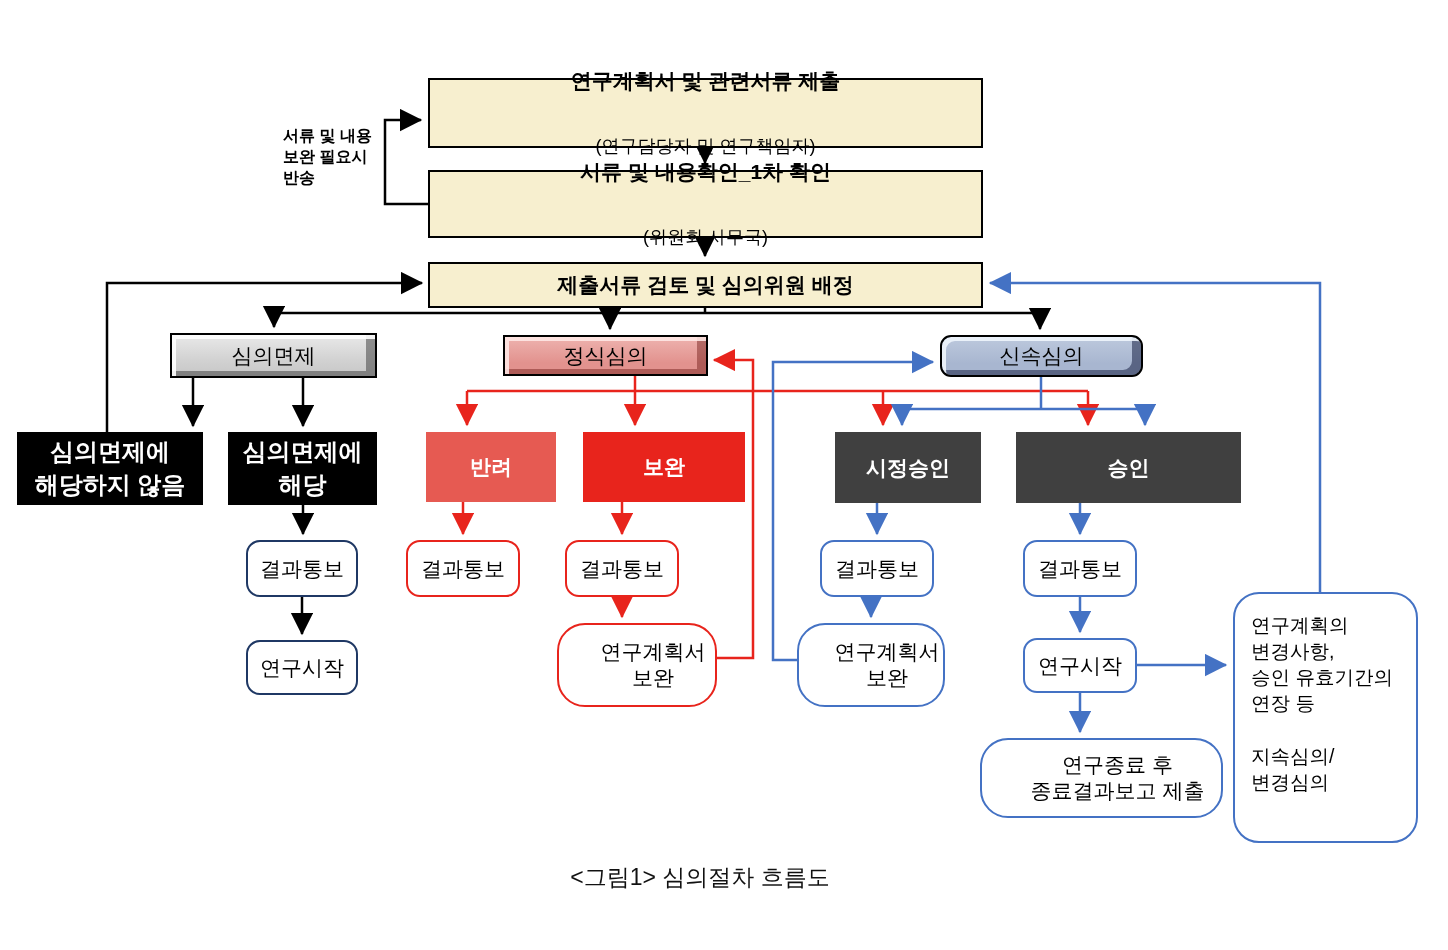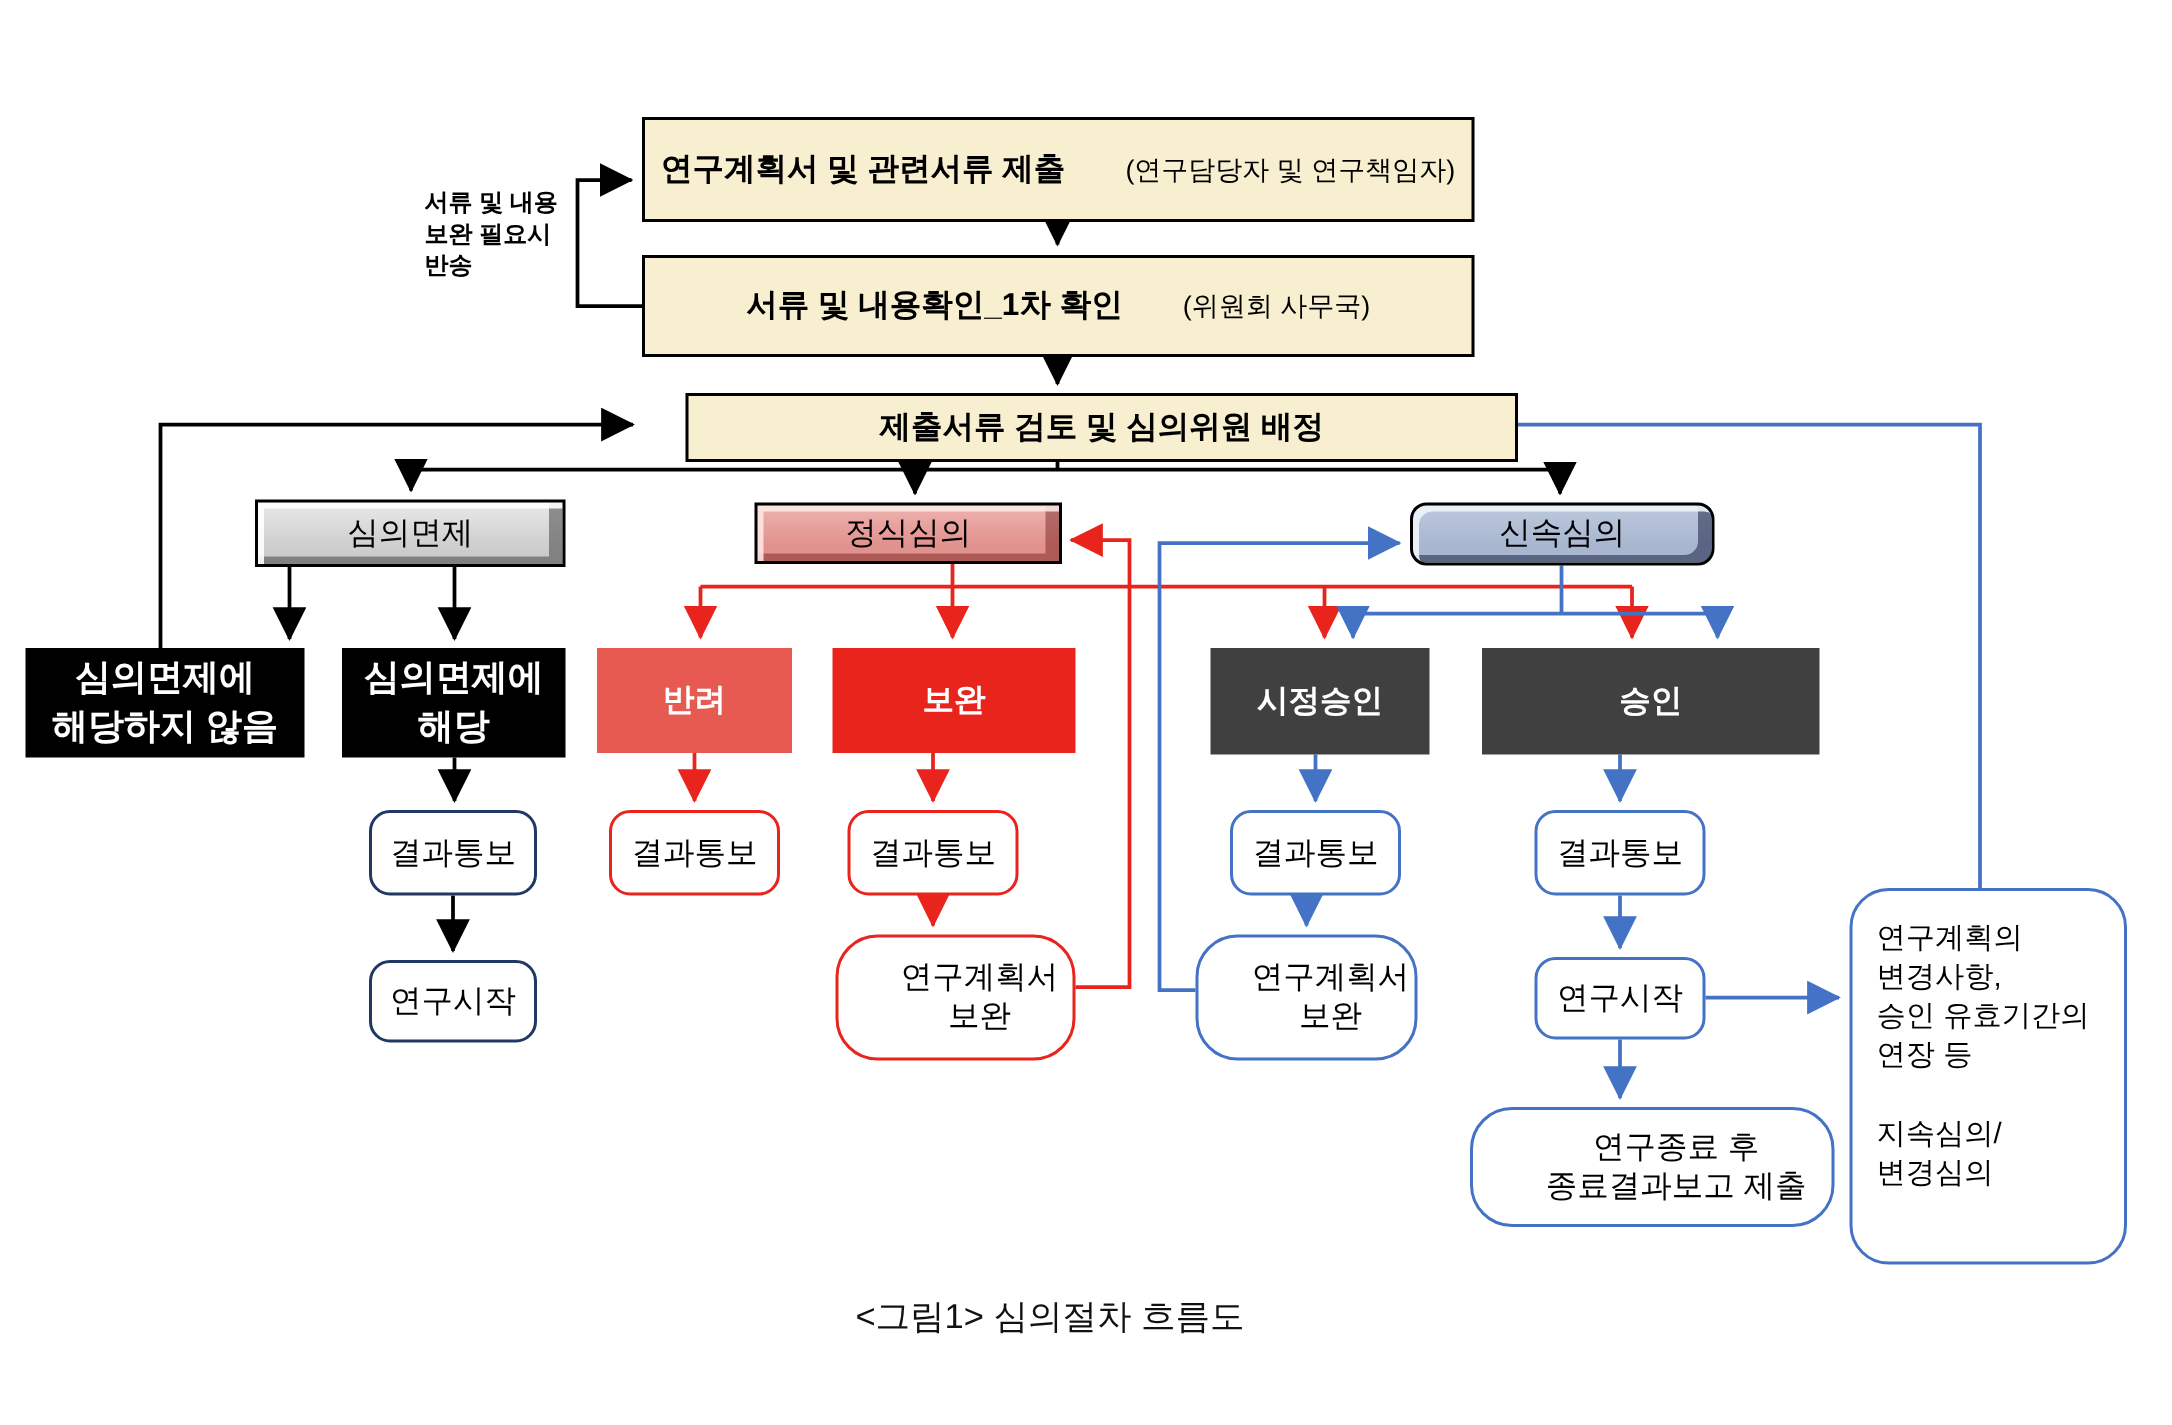--- a/index.html
+++ b/index.html
@@ -2,21 +2,21 @@
 <html><head>
 <meta charset="utf-8">
 <style>
   html,body{margin:0;padding:0;background:#fff;}
   #stage{
     position:relative;width:1448px;height:950px;background:#fff;overflow:hidden;
     font-family:"Liberation Sans","DejaVu Sans",sans-serif;color:#000;
   }
   #connectors{position:absolute;left:0;top:0;width:1448px;height:950px;}
   .box{
-    position:absolute;box-sizing:border-box;display:flex;
+    position:absolute;box-sizing:border-box;display:flex;flex-direction:column;
     align-items:center;justify-content:center;text-align:center;
     white-space:pre-line;line-height:1.22;gap:40px;
   }
   .cream{background:#F7EFCF;border:2px solid #000;}
   .cream .title{font-weight:bold;font-size:21px;}
   .cream .subtitle{font-size:18px;margin-top:2px;}
   .assign-title{font-weight:bold;font-size:21px;}
   .btn3d{border:2px solid #000;font-size:21px;}
   .btn-gray{
     background:linear-gradient(180deg,#e9e9e9 0%,#d2d2d2 60%,#c7c7c7 100%);
@@ -24,21 +24,21 @@
   }
   .btn-pink{
     background:linear-gradient(180deg,#eeb3af 0%,#e2928e 70%);
     box-shadow:inset 4px 4px 0 rgba(255,235,233,.85), inset -9px -5px 0 rgba(110,25,20,.45);
   }
   .btn-steel{
     background:linear-gradient(180deg,#bdc9dd 0%,#a8b6d0 70%);
     box-shadow:inset 4px 4px 0 rgba(240,245,252,.9), inset -9px -5px 0 rgba(25,35,70,.55);
   }
   .black-box{background:#000;color:#fff;font-weight:bold;font-size:24px;line-height:1.35;}
-  .fill-box{color:#fff;font-weight:bold;font-size:21px;}
+  .fill-box{color:#fff;font-weight:bold;font-size:21px;margin-left:28px;}
   .red-light{background:#E65A52;}
   .red-strong{background:#E8241C;}
   .blue-fill{background:#404040;}
   .rounded{background:#fff;border-radius:14px;font-size:21px;}
   .bd-navy{border:2.5px solid #1F3864;}
   .bd-red{border:2.5px solid #E8241C;}
   .bd-blue{border:2.5px solid #4472C4;}
   .r18{border-radius:28px;padding-left:32px;}
   .note-big{
     border:2.5px solid #4472C4;border-radius:26px;background:#fff;
@@ -117,21 +117,21 @@
   <div class="box cream" style="left:428px;top:78px;width:555px;height:70px;">
     <div class="title">연구계획서 및 관련서류 제출</div>
     <div class="subtitle">(연구담당자 및 연구책임자)</div>
   </div>
 
   <div class="box cream" style="left:428px;top:170px;width:555px;height:68px;">
     <div class="title">서류 및 내용확인_1차 확인</div>
     <div class="subtitle">(위원회 사무국)</div>
   </div>
 
-  <div class="box cream" style="left:428px;top:262px;width:555px;height:46px;margin-left:29px;">
+  <div class="box cream" style="left:428px;top:262px;width:555px;height:46px;">
     <div class="assign-title">제출서류 검토 및 심의위원 배정</div>
   </div>
 
   <div class="side-note" style="left:283px;top:126px;width:110px;">서류 및 내용
 보완 필요시
 반송</div>
 
   <div class="box btn3d btn-gray" style="left:170px;top:333px;width:207px;height:45px;">심의면제</div>
 
   <div class="box btn3d btn-pink" style="left:503px;top:335px;width:205px;height:41px;">정식심의</div>

